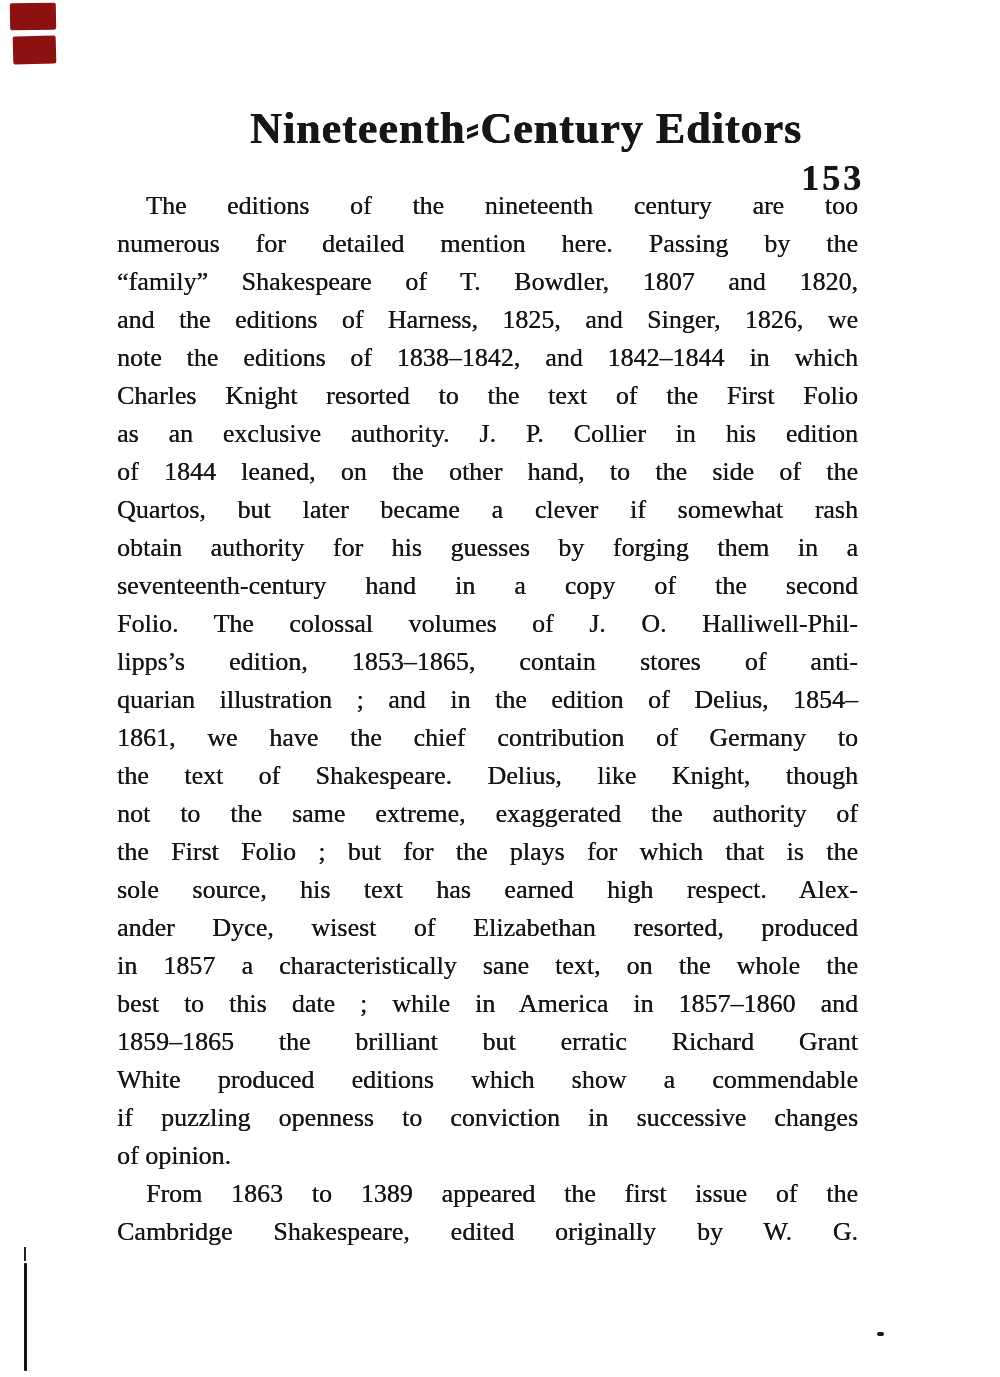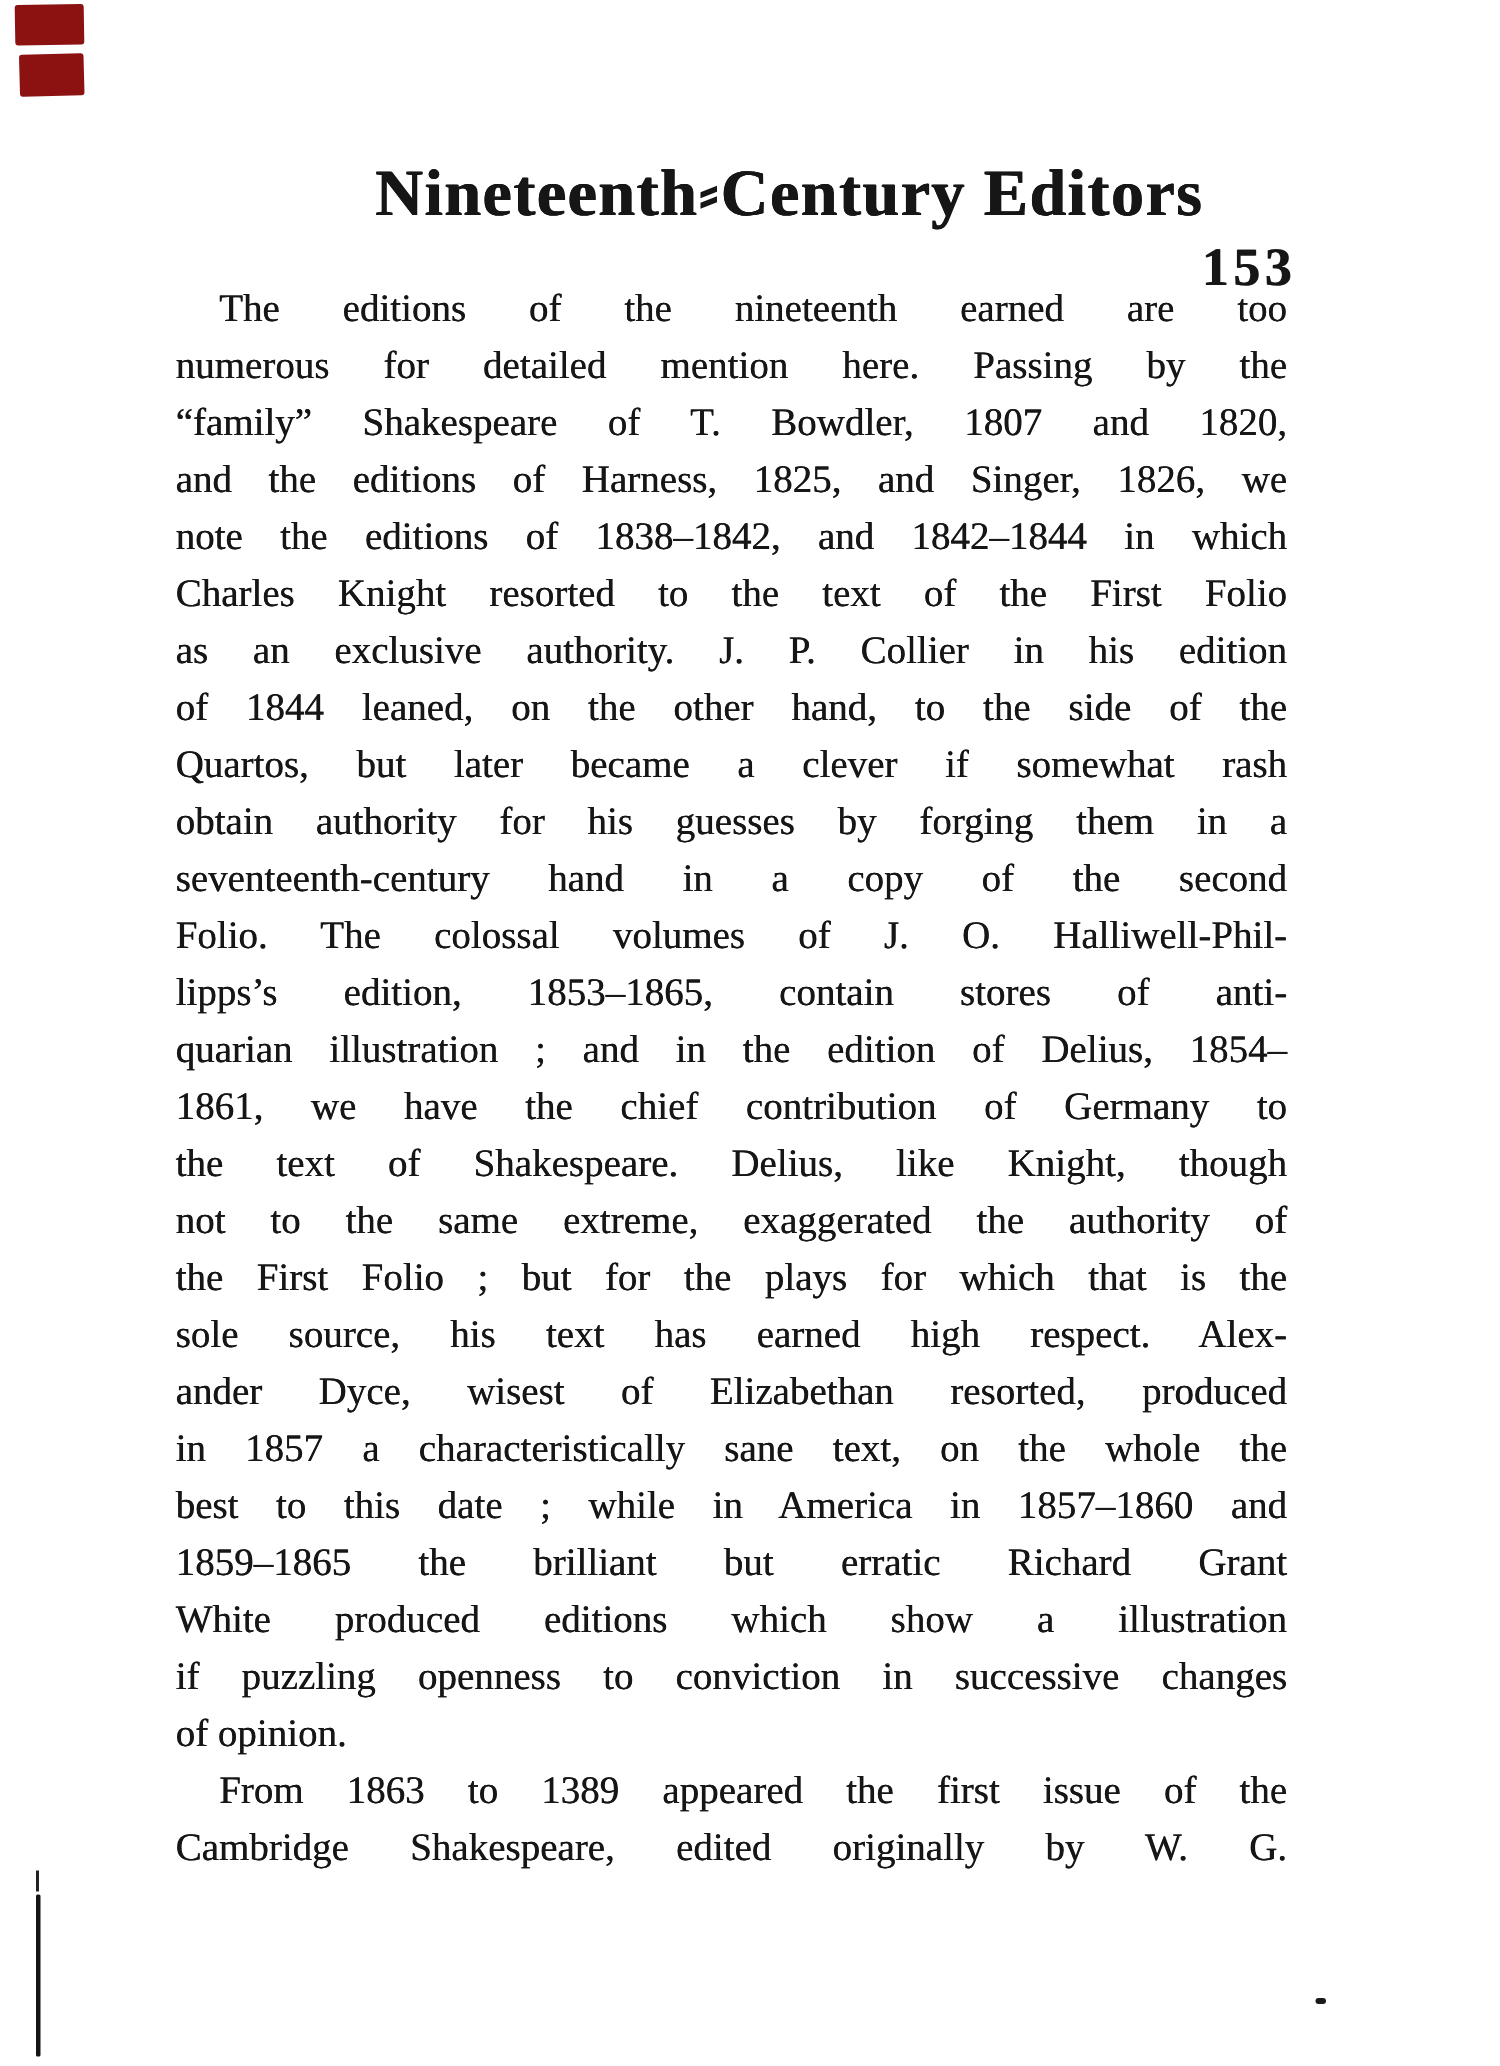--- a/index.html
+++ b/index.html
@@ -81,21 +81,21 @@
   <div class="stamp-mark bottom"></div>
 
   <div class="running-head">
     <div class="head-title">
       <span>Nineteenth</span><span class="dbl-hyphen"></span><span>Century Editors</span>
     </div>
     <div class="page-number">153</div>
   </div>
 
   <div class="body-text">
-      <div class="line indent">The editions of the nineteenth earned are too</div>
+      <div class="line indent">The editions of the nineteenth century are too</div>
       <div class="line">numerous for detailed mention here.  Passing by the</div>
       <div class="line">“family” Shakespeare of T. Bowdler, 1807 and 1820,</div>
       <div class="line">and the editions of Harness, 1825, and Singer, 1826, we</div>
       <div class="line">note the editions of 1838–1842, and 1842–1844 in which</div>
       <div class="line">Charles Knight resorted to the text of the First Folio</div>
       <div class="line">as an exclusive authority.  J. P. Collier in his edition</div>
       <div class="line">of 1844 leaned, on the other hand, to the side of the</div>
       <div class="line">Quartos, but later became a clever if somewhat rash</div>
       <div class="line">obtain authority for his guesses by forging them in a</div>
       <div class="line">seventeenth-century hand in a copy of the second</div>
@@ -104,21 +104,21 @@
       <div class="line">quarian illustration ; and in the edition of Delius, 1854–</div>
       <div class="line">1861, we have the chief contribution of Germany to</div>
       <div class="line">the text of Shakespeare.  Delius, like Knight, though</div>
       <div class="line">not to the same extreme, exaggerated the authority of</div>
       <div class="line">the First Folio ; but for the plays for which that is the</div>
       <div class="line">sole source, his text has earned high respect.  Alex-</div>
       <div class="line">ander Dyce, wisest of Elizabethan resorted, produced</div>
       <div class="line">in 1857 a characteristically sane text, on the whole the</div>
       <div class="line">best to this date ; while in America in 1857–1860 and</div>
       <div class="line">1859–1865 the brilliant but erratic Richard Grant</div>
-      <div class="line">White produced editions which show a illustration</div>
+      <div class="line">White produced editions which show a commendable</div>
       <div class="line">if puzzling openness to conviction in successive changes</div>
       <div class="line flush-left">of opinion.</div>
       <div class="line indent">From 1863 to 1389 appeared the first issue of the</div>
       <div class="line">Cambridge Shakespeare, edited originally by W. G.</div>
     </div>
 
   <div class="margin-line-a"></div>
   <div class="margin-line-b"></div>
   <div class="scan-speck"></div>
 

